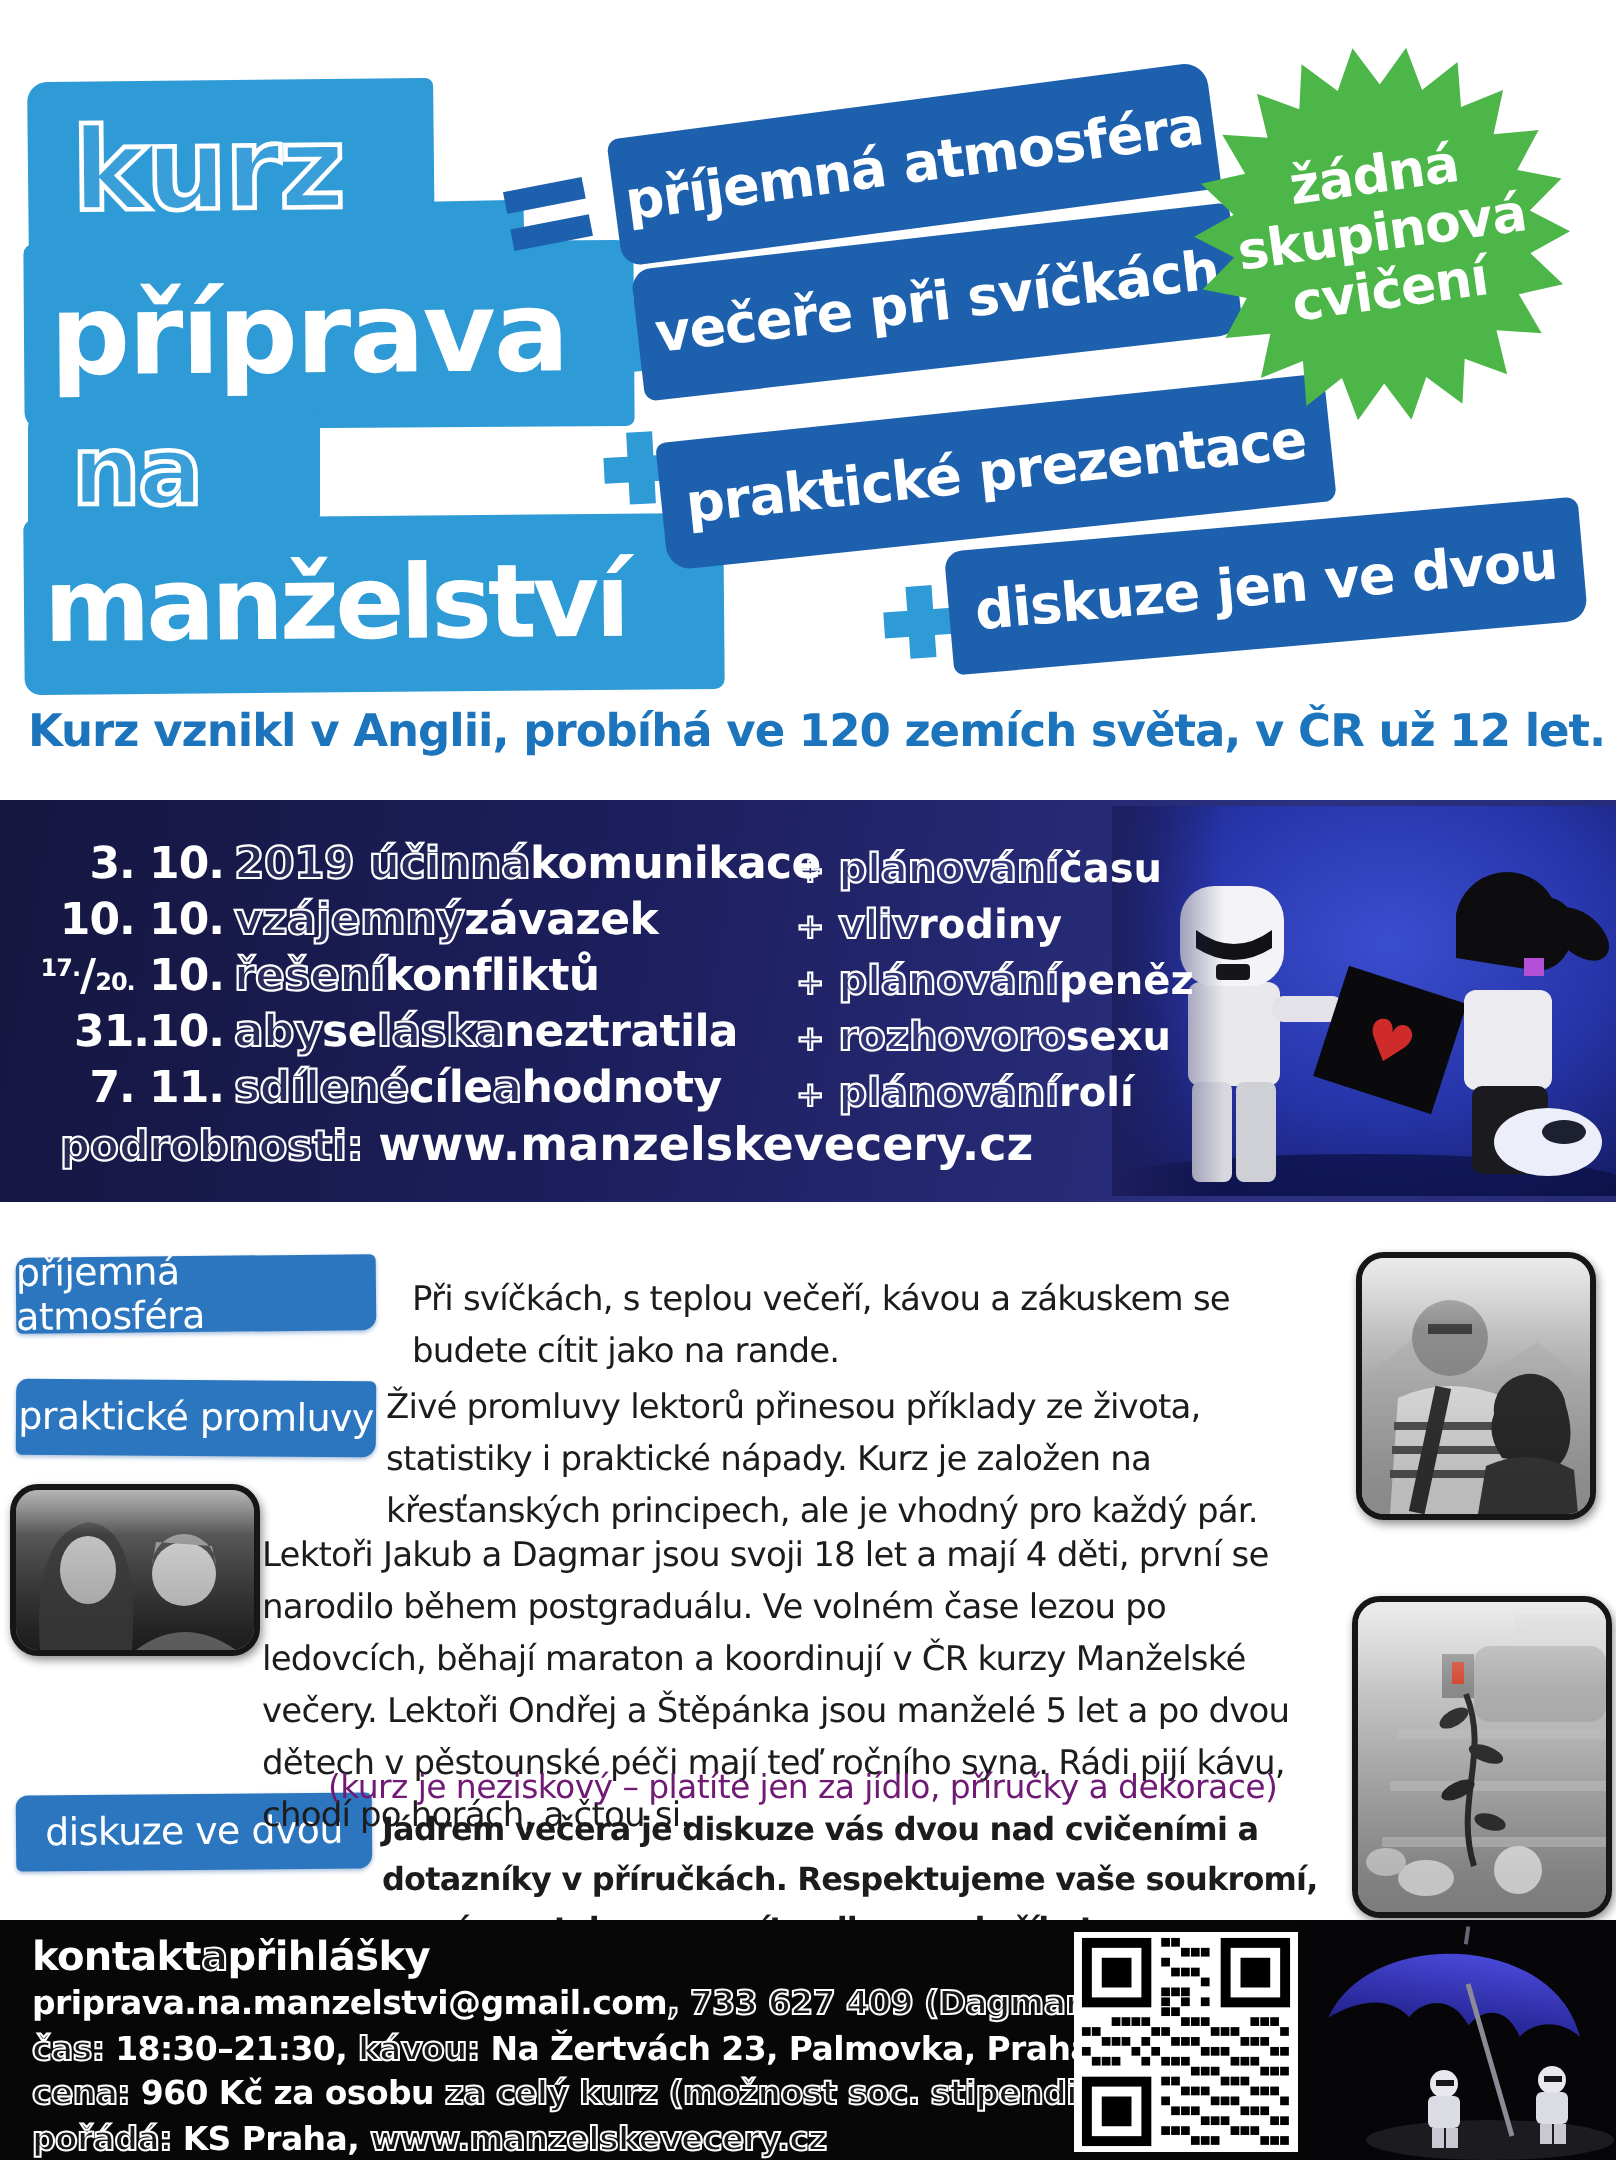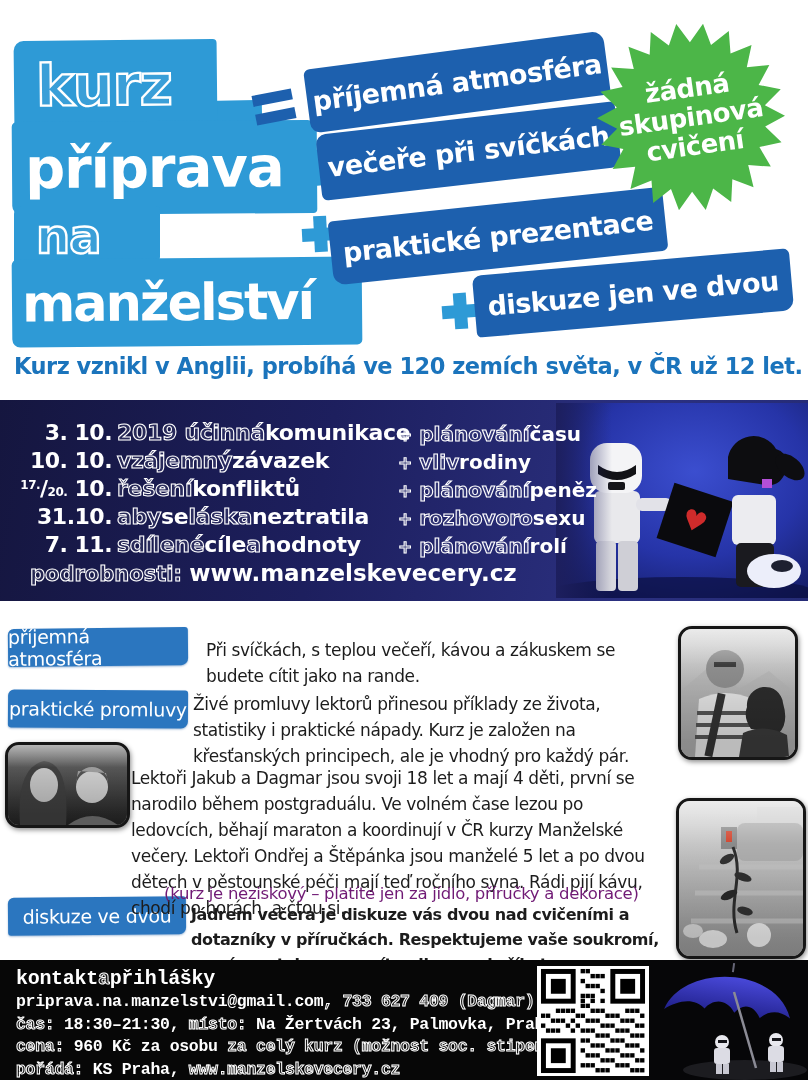--- a/index.html
+++ b/index.html
@@ -82,21 +82,21 @@
 
   .photo{position:absolute;border:3px solid #161616;border-radius:14px;overflow:hidden;box-shadow:1px 2px 5px rgba(0,0,0,.45);background:#999;}
   .photo::after{content:'';position:absolute;inset:0;border-radius:10px;
      background:linear-gradient(180deg,rgba(255,255,255,.5),rgba(255,255,255,0) 28%,rgba(0,0,0,.18) 88%);}
   .ph1{left:678px;top:24px;width:114px;height:128px;}
   .ph-left{left:5px;top:140px;width:119px;height:80px;}
   .ph2{left:676px;top:196px;width:124px;height:155px;}
   .photo svg{display:block;}
 
   
-  .footer{position:absolute;left:0;top:960px;width:808px;height:120px;background:#070707;color:#fff;font-family:Liberation Mono, monospace;}
+  .footer{position:absolute;left:0;top:960px;width:808px;height:120px;background:#070707;color:#fff;}
   .flines{position:absolute;left:16px;top:6px;}
   .fline{white-space:nowrap;font-size:16.5px;line-height:22.5px;letter-spacing:-.3px;font-weight:800;}
   .f1{font-size:20px;line-height:25px;}
   .footer .seg-o{-webkit-text-stroke:1px #fff;}
   .qr{position:absolute;left:537px;top:6px;width:112px;height:110px;background:#fff;}
   .umbrella{position:absolute;right:0;top:0;width:158px;height:120px;}
 </style>
 </head>
 <body>
 
@@ -283,21 +283,21 @@
         <circle cx="80" cy="134" r="12" fill="#f4f4f4"></circle>
         <ellipse cx="14" cy="130" rx="10" ry="7" fill="#dddddd"></ellipse>
       </svg>
     </div>
   </section>
 
   <footer class="footer">
     <div class="flines">
         <div class="fline f1"><span class="seg-b">kontakt</span><span class="seg-o">a</span><span class="seg-b">přihlášky</span></div>
         <div class="fline"><span class="seg-b">priprava.na.manzelstvi@gmail.com</span><span class="seg-o">, 733 627 409 (Dagmar)</span></div>
-        <div class="fline"><span class="seg-o">čas: </span><span class="seg-b">18:30–21:30, </span><span class="seg-o">místo: </span><span class="seg-b">Na Žertvách 23, Palmovka, Praha</span></div>
+        <div class="fline"><span class="seg-o">čas: </span><span class="seg-b">18:30–21:30, </span><span class="seg-o">kávou: </span><span class="seg-b">Na Žertvách 23, Palmovka, Praha</span></div>
         <div class="fline"><span class="seg-o">cena: </span><span class="seg-b">960 Kč za osobu </span><span class="seg-o">za celý kurz (možnost soc. stipendia)</span></div>
         <div class="fline"><span class="seg-o">pořádá: </span><span class="seg-b">KS Praha, </span><span class="seg-o">www.manzelskevecery.cz</span></div>
       </div>
     <div class="qr">
       <svg id="qr-svg" viewBox="0 0 111 111" width="112" height="110">
         <rect width="111" height="111" fill="#fff"></rect>
         <g id="qr-modules">
             <rect x="43" y="3" width="4.4" height="4.4" fill="#000"></rect>
             <rect x="48" y="3" width="4.4" height="4.4" fill="#000"></rect>
             <rect x="53" y="8" width="4.4" height="4.4" fill="#000"></rect>

